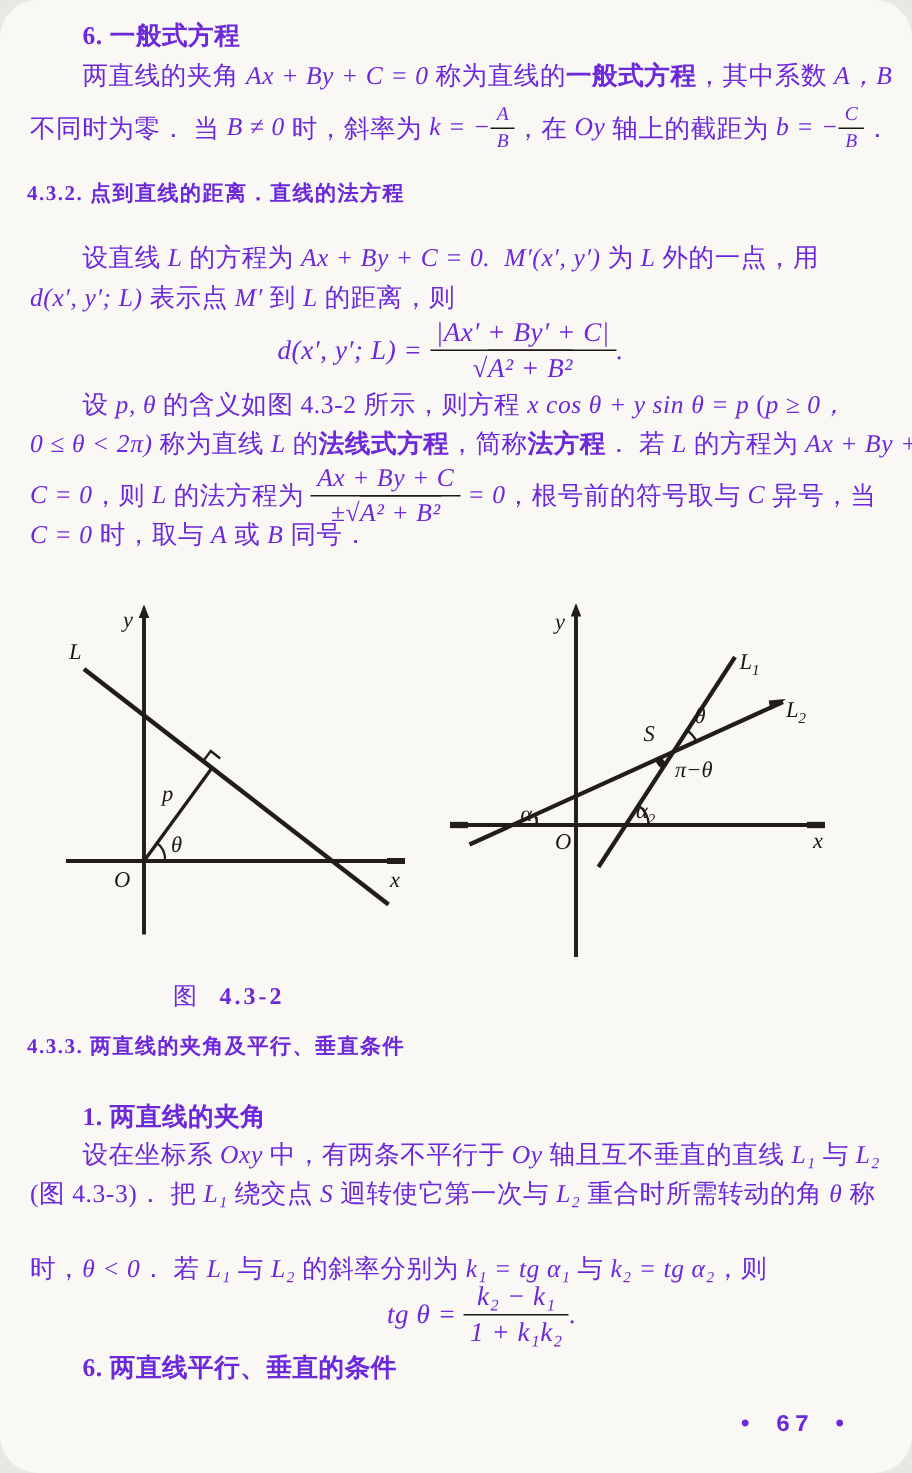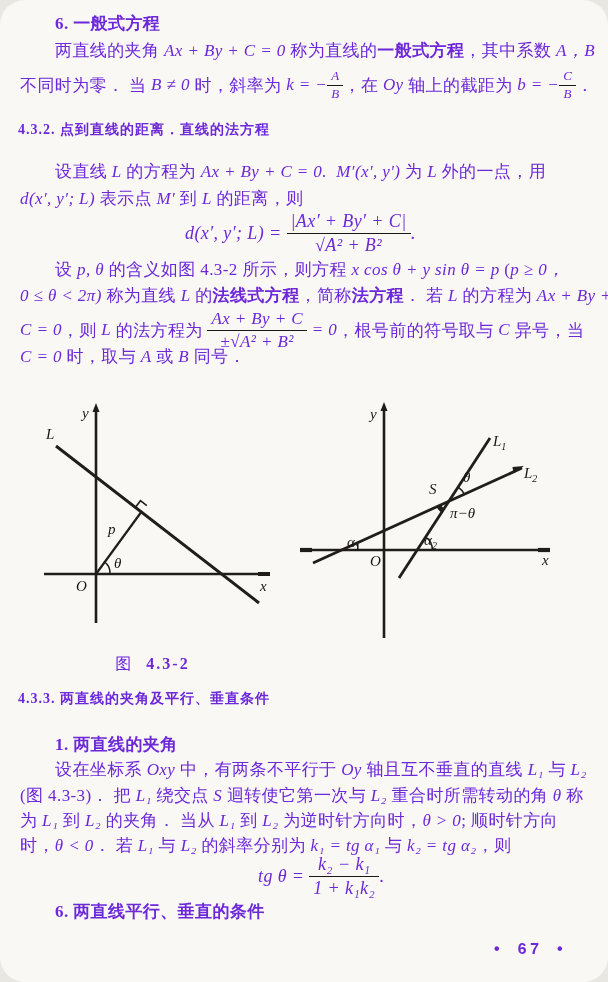--- a/index.html
+++ b/index.html
@@ -145,23 +145,20 @@
   <div class="line sub" style="left:55px; top:734px;">1. 两直线的夹角</div>
 
   <div class="line" style="left:55px; top:759px;">
     <span>设在坐标系 </span><span class="m">Oxy</span><span> 中，有两条不平行于 </span><span class="m">Oy</span><span> 轴且互不垂直的直线 </span><span class="m">L₁</span><span> 与 </span><span class="m">L₂</span>
   </div>
 
   <div class="line" style="left:20px; top:785px;">
     <span>(图 4.3-3)． 把 </span><span class="m">L₁</span><span> 绕交点 </span><span class="m">S</span><span> 迴转使它第一次与 </span><span class="m">L₂</span><span> 重合时所需转动的角 </span><span class="m">θ</span><span> 称</span>
   </div>
 
-  <div class="line" style="left:20px; top:810px;">
-    <span>为 </span><span class="m">L₁</span><span> 到 </span><span class="m">L₂</span><span> 的夹角． 当从 </span><span class="m">L₁</span><span> 到 </span><span class="m">L₂</span><span> 为逆时针方向时，</span><span class="m">θ &gt; 0</span><span>; 顺时针方向</span>
-  </div>
 
   <div class="line" style="left:20px; top:835px;">
     <span>时，</span><span class="m">θ &lt; 0</span><span>． 若 </span><span class="m">L₁</span><span> 与 </span><span class="m">L₂</span><span> 的斜率分别为 </span><span class="m">k₁ = tg α₁</span><span> 与 </span><span class="m">k₂ = tg α₂</span><span>，则</span>
   </div>
 
   <div class="vline" style="left:258px; top:854px; height:44px; font-size:18px;">
     <span class="m">tg θ = </span>
       <span class="frac"><span class="num m">k₂ − k₁</span><span class="den m">1 + k₁k₂</span></span>
       <span>.</span>
   </div>

